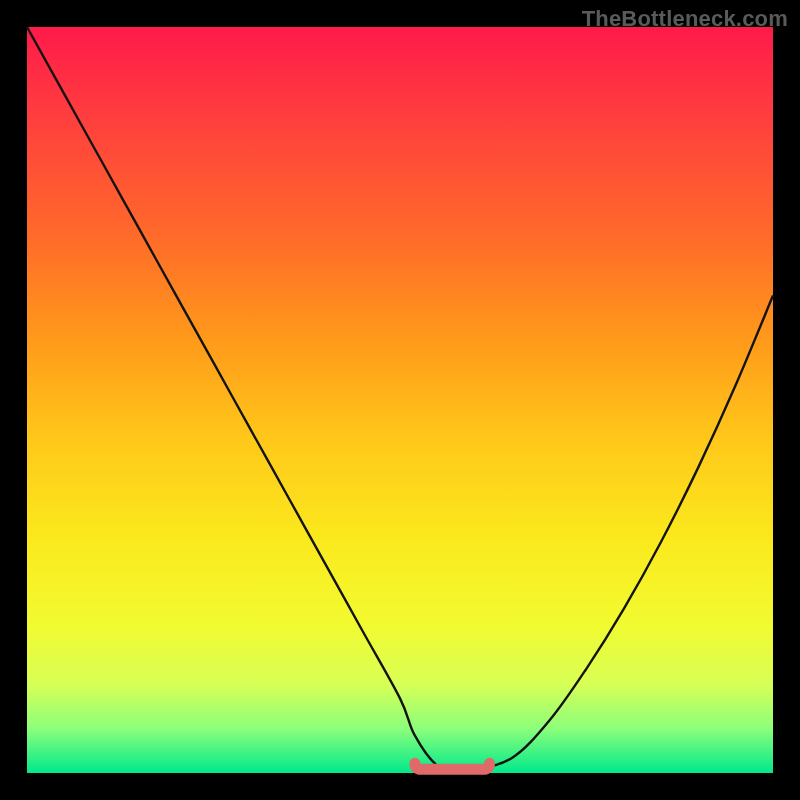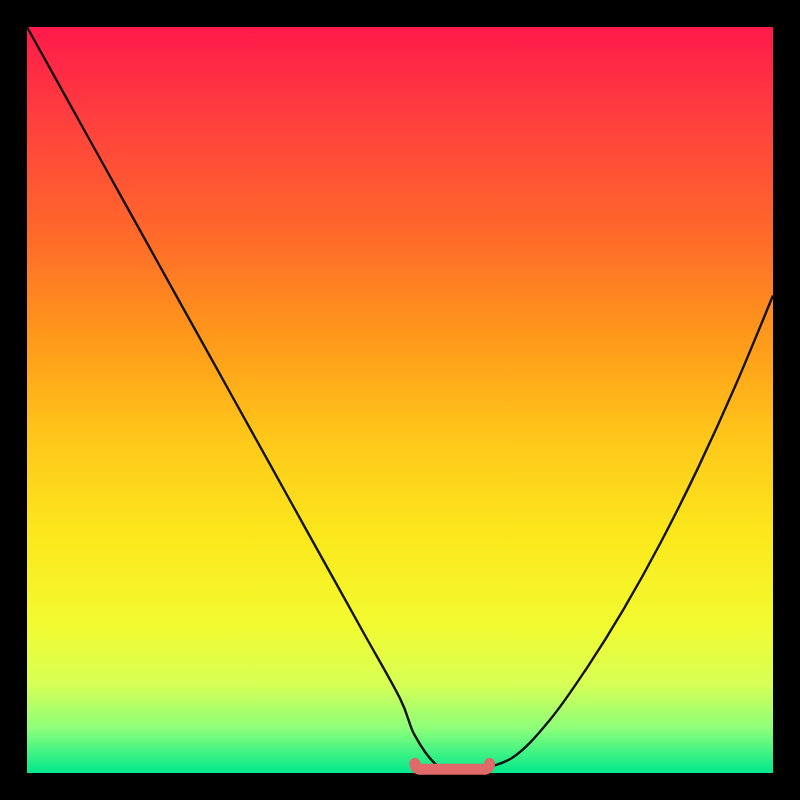--- a/index.html
+++ b/index.html
@@ -63,13 +63,14 @@
 
   <div class="plot-area">
 
     <svg class="curve-layer" viewBox="0 0 746 746" preserveAspectRatio="none">
       <path id="bottleneck-curve" fill="none" stroke="#141414" stroke-width="2.4" d="M 0 0 C 6.714 12.085199999999997, 23.872000000000003 42.96959999999997, 37.300000000000004 67.13999999999999 C 50.72800000000001 91.3104, 61.17200000000001 110.10960000000009, 74.60000000000001 134.2800000000001 C 88.028 158.4504000000001, 98.472 177.2496, 111.89999999999999 201.41999999999996 C 125.32799999999999 225.59039999999993, 135.77200000000002 244.3896, 149.20000000000002 268.56 C 162.62800000000001 292.73040000000003, 173.072 311.5296, 186.5 335.7 C 199.928 359.87039999999996, 210.37199999999999 378.66959999999995, 223.79999999999998 402.84 C 237.22799999999998 427.0104, 247.67199999999997 445.8096, 261.09999999999997 469.98 C 274.52799999999996 494.15040000000005, 284.97200000000004 512.9496, 298.40000000000003 537.12 C 311.82800000000003 561.2904, 322.272 580.0896, 335.7 604.26 C 349.128 628.4304, 363.6004 652.6007999999999, 373 671.4 C 382.3996 690.1992, 381.206 696.6148000000001, 387.92 708.7 C 394.634 720.7852, 402.2432 732.4974, 410.3 738.54 C 418.3568 744.5826, 425.96599999999995 741.5986, 432.67999999999995 742.27 C 439.39399999999995 742.9413999999999, 438.20039999999995 744.2841999999999, 447.59999999999997 742.27 C 456.9996 740.2558, 471.47200000000004 739.8082, 484.90000000000003 731.08 C 498.32800000000003 722.3518, 508.77199999999993 709.8936, 522.1999999999999 693.78 C 535.6279999999999 677.6664, 546.072 661.702, 559.5 641.56 C 572.928 621.4179999999999, 583.3720000000001 604.7076, 596.8000000000001 581.88 C 610.2280000000001 559.0524, 620.672 540.2532, 634.1 514.74 C 647.528 489.2268, 657.972 468.33880000000005, 671.4 440.14000000000004 C 684.828 411.94120000000004, 695.2719999999999 388.9644, 708.6999999999999 358.08 C 722.1279999999999 327.19559999999996, 739.286 284.6736, 746 268.56"></path>
       <path id="flat-minimum-marker" fill="none" stroke="#e06a6a" stroke-width="11" stroke-linecap="round" d="M 387.92 736.27 Q 387.92 742.27 393.92 742.27 L 456.52 742.27 Q 462.52 742.27 462.52 736.27"></path>
     </svg>
 
   </div>
 
+  <div class="watermark">TheBottleneck.com</div>
 </div>
 
 </body></html>

